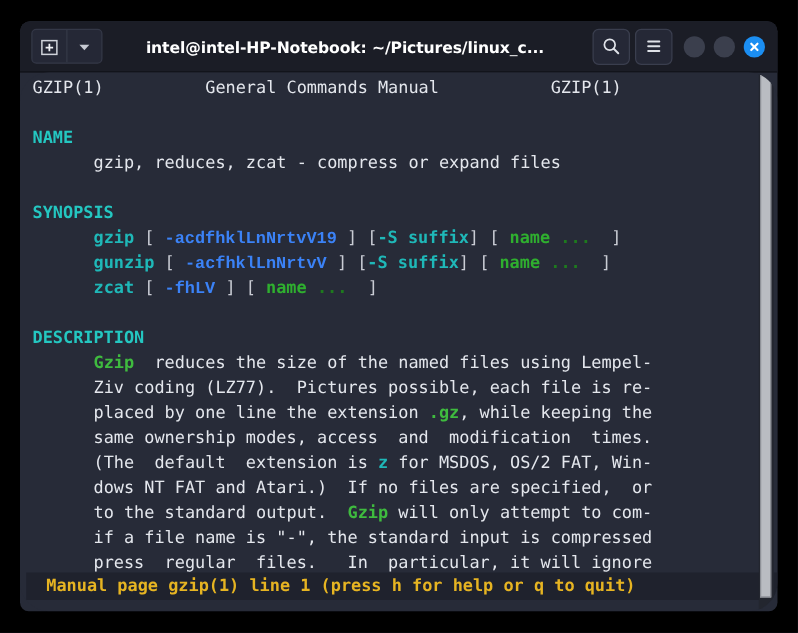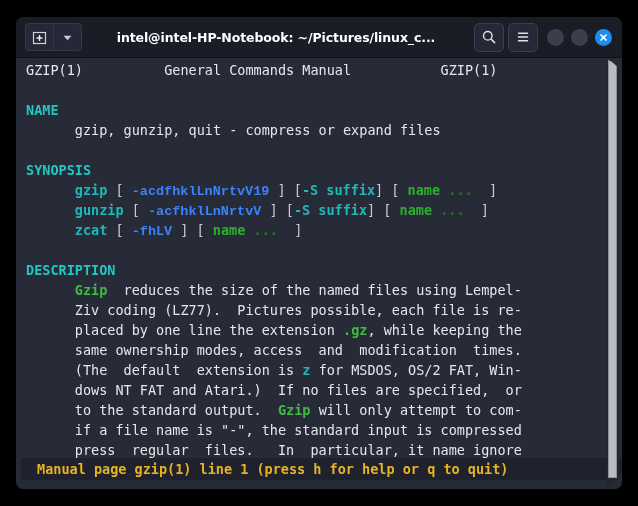--- a/index.html
+++ b/index.html
@@ -248,21 +248,21 @@
 
     <div id="terminal">
 
       <div id="pager">
 
         <div class="line"><span class="c-white">GZIP(1)</span><span class="c-white">          </span><span class="c-white">General Commands Manual</span><span class="c-white">           </span><span class="c-white">GZIP(1)</span></div>
 
         <div class="line blank"> </div>
 
         <div class="line"><span class="c-head">NAME</span></div>
-        <div class="line"><span>      </span><span class="c-white">gzip, gunzip, quit - compress or expand files</span></div>
+        <div class="line"><span>      </span><span class="c-white">gzip, reduces, zcat - compress or expand files</span></div>
 
         <div class="line blank"> </div>
 
         <div class="line"><span class="c-head">SYNOPSIS</span></div>
 
         <div class="line"><span>      </span><span class="c-cmd">gzip</span><span class="c-brk"> [ </span><span class="c-opt">-acdfhklLnNrtvV19</span><span class="c-brk"> ] [</span><span class="c-teal">-S suffix</span><span class="c-brk">] [ </span><span class="c-name">name</span><span class="c-dots"> </span><span class="c-dots">...</span><span class="c-brk">  ]</span></div>
 
         <div class="line"><span>      </span><span class="c-cmd">gunzip</span><span class="c-brk"> [ </span><span class="c-opt">-acfhklLnNrtvV</span><span class="c-brk"> ] [</span><span class="c-teal">-S suffix</span><span class="c-brk">] [ </span><span class="c-name">name</span><span class="c-dots"> </span><span class="c-dots">...</span><span class="c-brk">  ]</span></div>
 
         <div class="line"><span>      </span><span class="c-cmd">zcat</span><span class="c-brk"> [ </span><span class="c-opt">-fhLV</span><span class="c-brk"> ] [ </span><span class="c-name">name</span><span class="c-dots"> </span><span class="c-dots">...</span><span class="c-brk">  ]</span></div>
@@ -280,21 +280,21 @@
         <div class="line"><span>      </span><span class="c-white">same ownership modes, access  and  modification  times.</span></div>
 
         <div class="line"><span>      </span><span class="c-white">(The  default  extension is </span><span class="c-teal">z</span><span class="c-white"> for MSDOS, OS/2 FAT, Win-</span></div>
 
         <div class="line"><span>      </span><span class="c-white">dows NT FAT and Atari.)  If no files are specified,  or</span></div>
 
         <div class="line"><span>      </span><span class="c-white">to the standard output.  </span><span class="c-green">Gzip</span><span class="c-white"> will only attempt to com-</span></div>
 
         <div class="line"><span>      </span><span class="c-white">if a file name is "-", the standard input is compressed</span></div>
 
-        <div class="line"><span>      </span><span class="c-white">press  regular  files.   In  particular, it name ignore</span></div>
+        <div class="line"><span>      </span><span class="c-white">press  regular  files.   In  particular, it will ignore</span></div>
 
         <div class="line"><span>      </span><span class="c-white">symbolic links.</span></div>
 
       </div>
 
       <div id="statusline">Manual page gzip(1) line 1 (press h for help or q to quit)</div>
 
       <div id="scrollbar-track">
         <div id="scrollbar-thumb"></div>
       </div>

